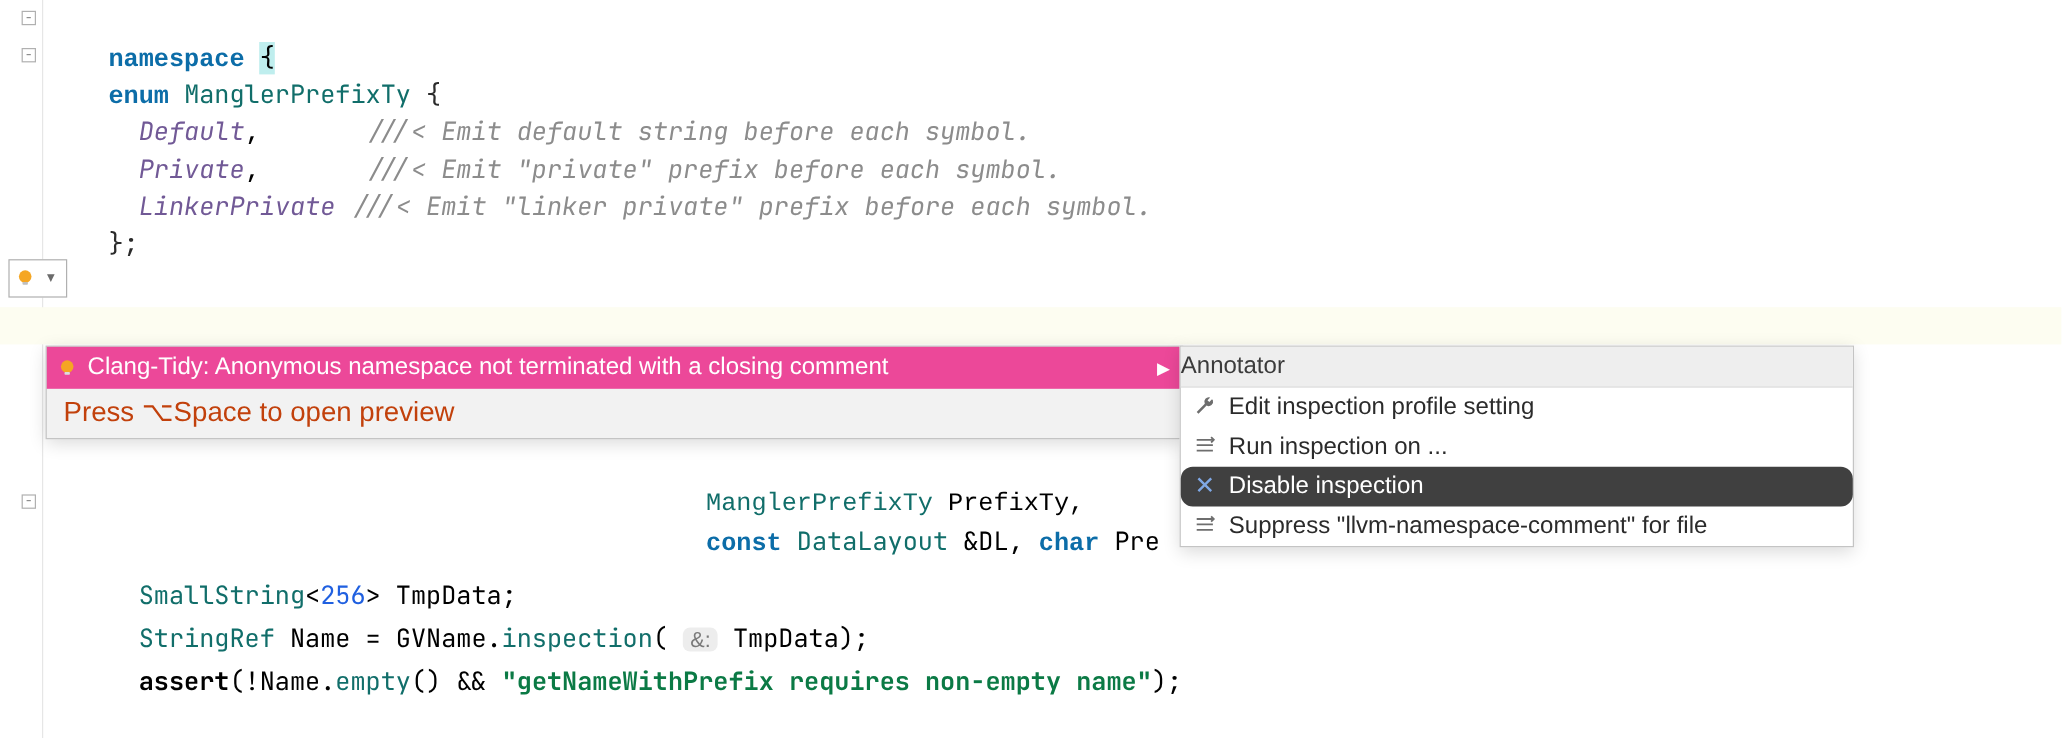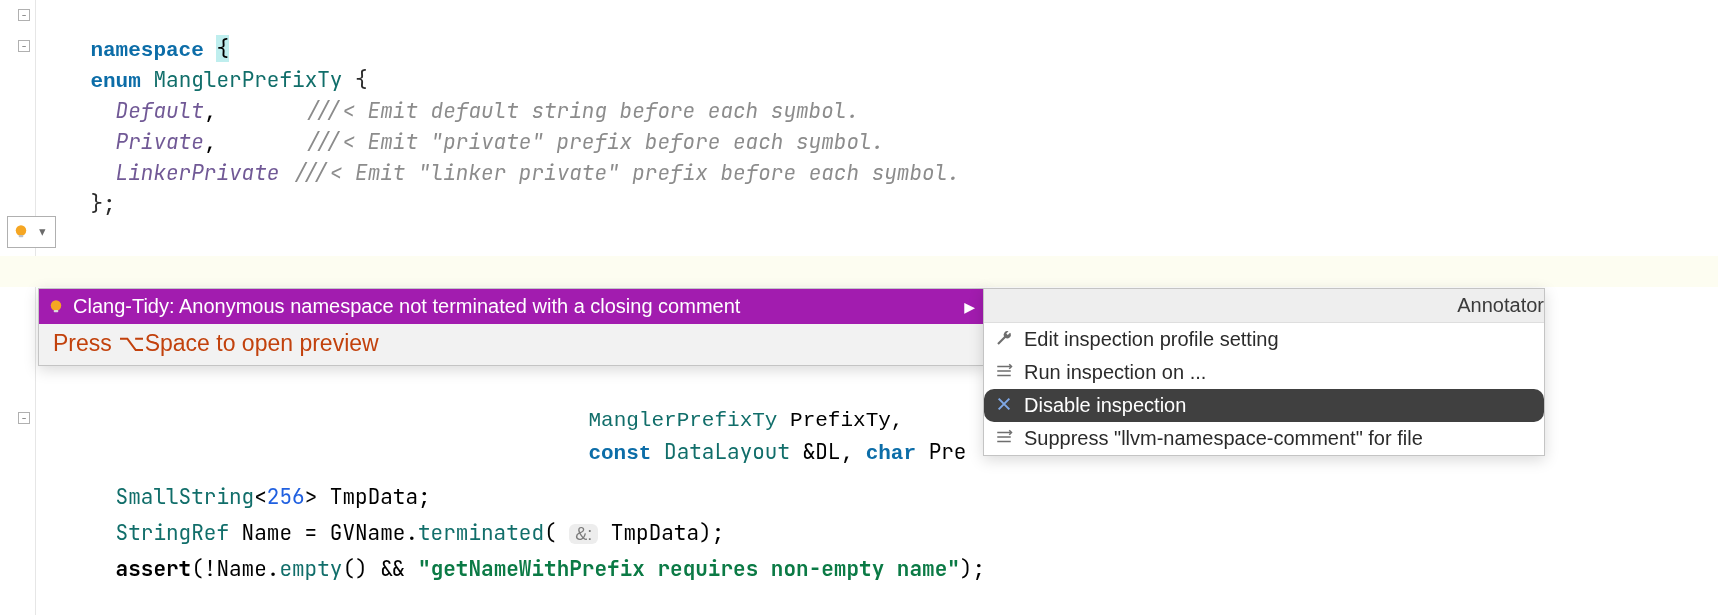--- a/index.html
+++ b/index.html
@@ -106,21 +106,21 @@
     left: 38px;
     top: 288px;
     width: 946px;
     background: #f2f2f2;
     border: 1px solid #c4c4c4;
     box-shadow: 0 4px 14px rgba(0,0,0,0.15);
     font-family: -apple-system, "Helvetica Neue", Arial, sans-serif;
     font-size: 20px;
   }
   .tooltip1-head {
-    background: #a21caf;
+    background: #ec4899;
     color: #ffffff;
     display: flex;
     align-items: center;
     padding: 6px 10px 6px 8px;
   }
   .tooltip1-head .bulb { margin-right: 8px; }
   .tooltip1-head .arrow { margin-left: auto; font-size: 14px; }
   .tooltip1-foot {
     color: #c2410c;
     padding: 6px 14px 8px 14px;
@@ -132,21 +132,21 @@
     top: 288px;
     width: 560px;
     background: #ffffff;
     border: 1px solid #c4c4c4;
     box-shadow: 0 4px 14px rgba(0,0,0,0.15);
     font-family: -apple-system, "Helvetica Neue", Arial, sans-serif;
     font-size: 20px;
   }
   .submenu-title {
     background: #eeeeee;
-    text-align: right;
+    text-align: left;
     padding: 5px 0;
     color: #3b3b3b;
     border-bottom: 1px solid #dedede;
   }
   .sm-item {
     display: flex;
     align-items: flex-start;
     padding: 5px 10px;
     color: #2b2b2b;
   }
@@ -229,21 +229,21 @@
   <div class="line" style="top:374px;left:538px;font-family:Liberation Mono, monospace;">
     <span class="type">ManglerPrefixTy</span><span> PrefixTy,</span>
   </div>
   <div class="line" style="top:405px;left:538px;">
     <span class="kw">const </span><span class="type">DataLayout</span><span> &amp;DL, </span><span class="kw">char</span><span> Pre</span>
   </div>
   <div class="line" style="top:450px;">
     <span>  </span><span class="type">SmallString</span><span>&lt;</span><span class="num">256</span><span>&gt;</span><span> TmpData;</span>
   </div>
   <div class="line" style="top:486px;">
-    <span>  </span><span class="type">StringRef</span><span> Name = GVName.</span><span class="func">terminated</span><span>( </span><span class="hint">&amp;:</span><span> TmpData);</span>
+    <span>  </span><span class="type">StringRef</span><span> Name = GVName.</span><span class="func">inspection</span><span>( </span><span class="hint">&amp;:</span><span> TmpData);</span>
   </div>
   <div class="line" style="top:522px;">
     <span>  </span><span class="bold">assert</span><span>(!Name.</span><span class="func">empty</span><span>() &amp;&amp; </span><span class="str bold">"getNameWithPrefix requires non-empty name"</span><span>);</span>
   </div>
 
   <div class="tooltip1">
     <div class="tooltip1-head">
       <span class="bulb">
         <svg viewBox="0 0 24 24" width="18" height="18">
             <circle cx="12" cy="10" r="7" fill="#f5a623"></circle>

